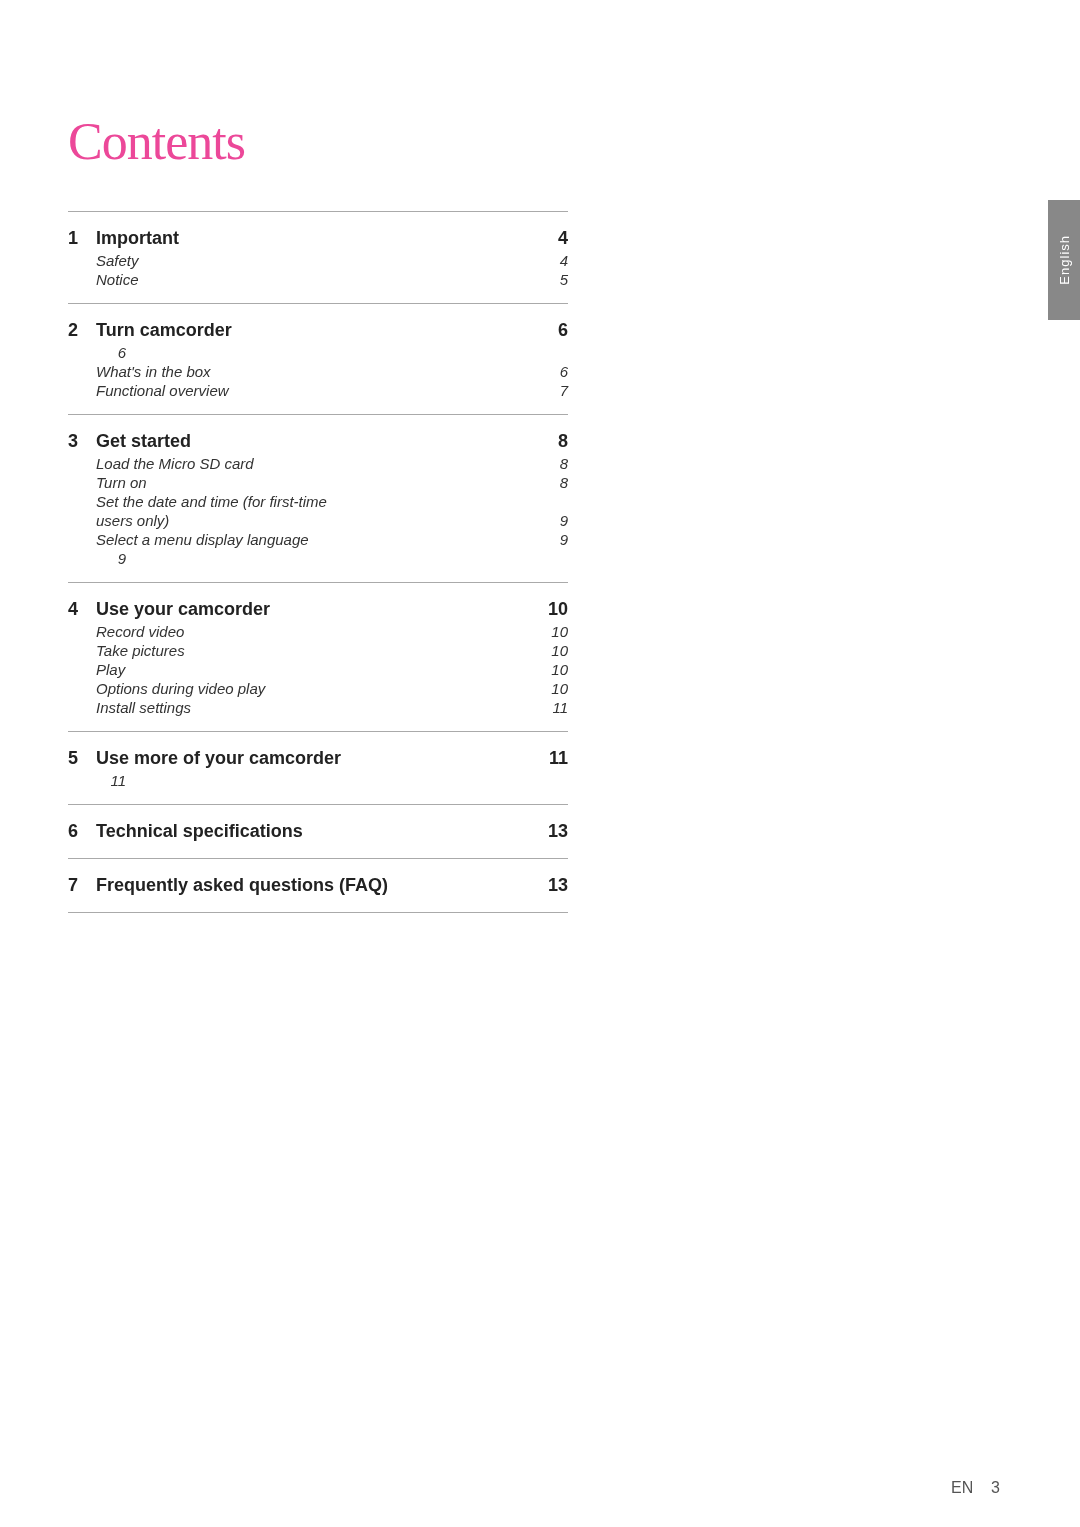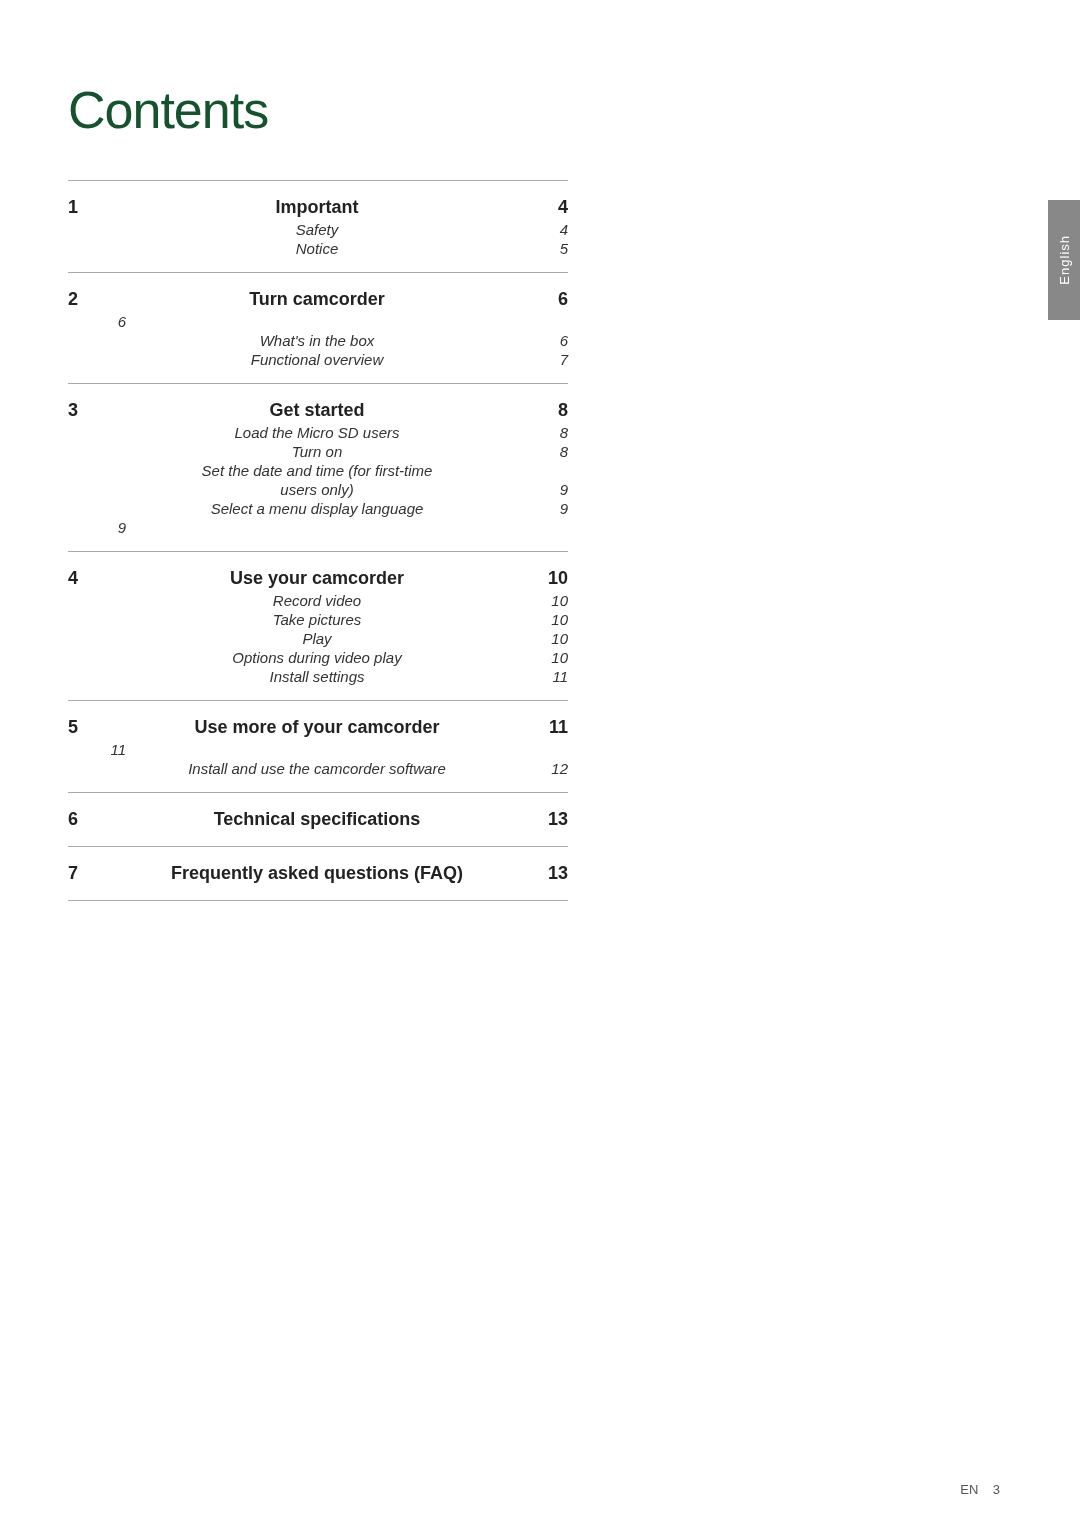--- a/index.html
+++ b/index.html
@@ -51,24 +51,25 @@
     .content {
       position: absolute;
       left: 68px;
       top: 80px;
       width: 500px;
     }
 
     .page-title {
       font-size: 52px;
       font-weight: normal;
-      color: #14532d;
-      font-family: Liberation Sans, sans-serif;
+      color: #ec4899;
+      font-family: Liberation Serif, serif;
       margin-bottom: 40px;
       letter-spacing: -1px;
+      margin-top: 32px;
     }
 
     .toc-divider {
       border: none;
       border-top: 1px solid #aaaaaa;
       margin: 0;
     }
 
     .toc-number {
       width: 28px;
@@ -78,21 +79,20 @@
       color: #222222;
       flex-shrink: 0;
     }
 
     .toc-label {
       flex: 1;
       font-size: 18px;
       font-family: Arial, Helvetica, sans-serif;
       font-weight: bold;
       color: #222222;
-      text-align: center;
     }
 
     .toc-label.sub {
       font-size: 15px;
       font-weight: normal;
       color: #333333;
       font-family: Arial, Helvetica, sans-serif;
       padding-left: 0;
     }
 
@@ -131,21 +131,21 @@
       align-items: baseline;
       padding: 1px 0;
       font-style: italic;
     }
 
     
     .footer {
       position: absolute;
       bottom: 30px;
       right: 80px;
-      font-size: 13px;
+      font-size: 16px;
       font-family: Arial, Helvetica, sans-serif;
       color: #555555;
     }
   </style>
 </head>
 <body>
 
 <div class="page-container">
 
   <div class="side-tab">
@@ -199,21 +199,21 @@
         </div>
         <hr class="toc-divider">
         <div class="section-group">
           <div class="header-row">
             <span class="toc-number">3</span>
             <span class="toc-label">Get started</span>
             <span class="toc-page">8</span>
           </div>
           <div class="sub-row">
             <span class="toc-indent"></span>
-            <span class="toc-label sub">Load the Micro SD users</span>
+            <span class="toc-label sub">Load the Micro SD card</span>
             <span class="toc-page sub">8</span>
           </div>
           <div class="sub-row">
             <span class="toc-indent"></span>
             <span class="toc-label sub">Turn on</span>
             <span class="toc-page sub">8</span>
           </div>
           <div class="sub-row">
             <span class="toc-indent"></span>
             <span class="toc-label sub">Set the date and time (for first-time</span>
@@ -270,25 +270,20 @@
         <hr class="toc-divider">
         <div class="section-group">
           <div class="header-row">
             <span class="toc-number">5</span>
             <span class="toc-label">Use more of your camcorder</span>
             <span class="toc-page">11</span>
           </div>
           <div class="sub-row">
             <span class="toc-indent"></span>
             <span class="toc-page sub">11</span>
-          </div>
-          <div class="sub-row">
-            <span class="toc-indent"></span>
-            <span class="toc-label sub">Install and use the camcorder software</span>
-            <span class="toc-page sub">12</span>
           </div>
         </div>
         <hr class="toc-divider">
         <div class="section-group">
           <div class="header-row">
             <span class="toc-number">6</span>
             <span class="toc-label">Technical specifications</span>
             <span class="toc-page">13</span>
           </div>
         </div>

